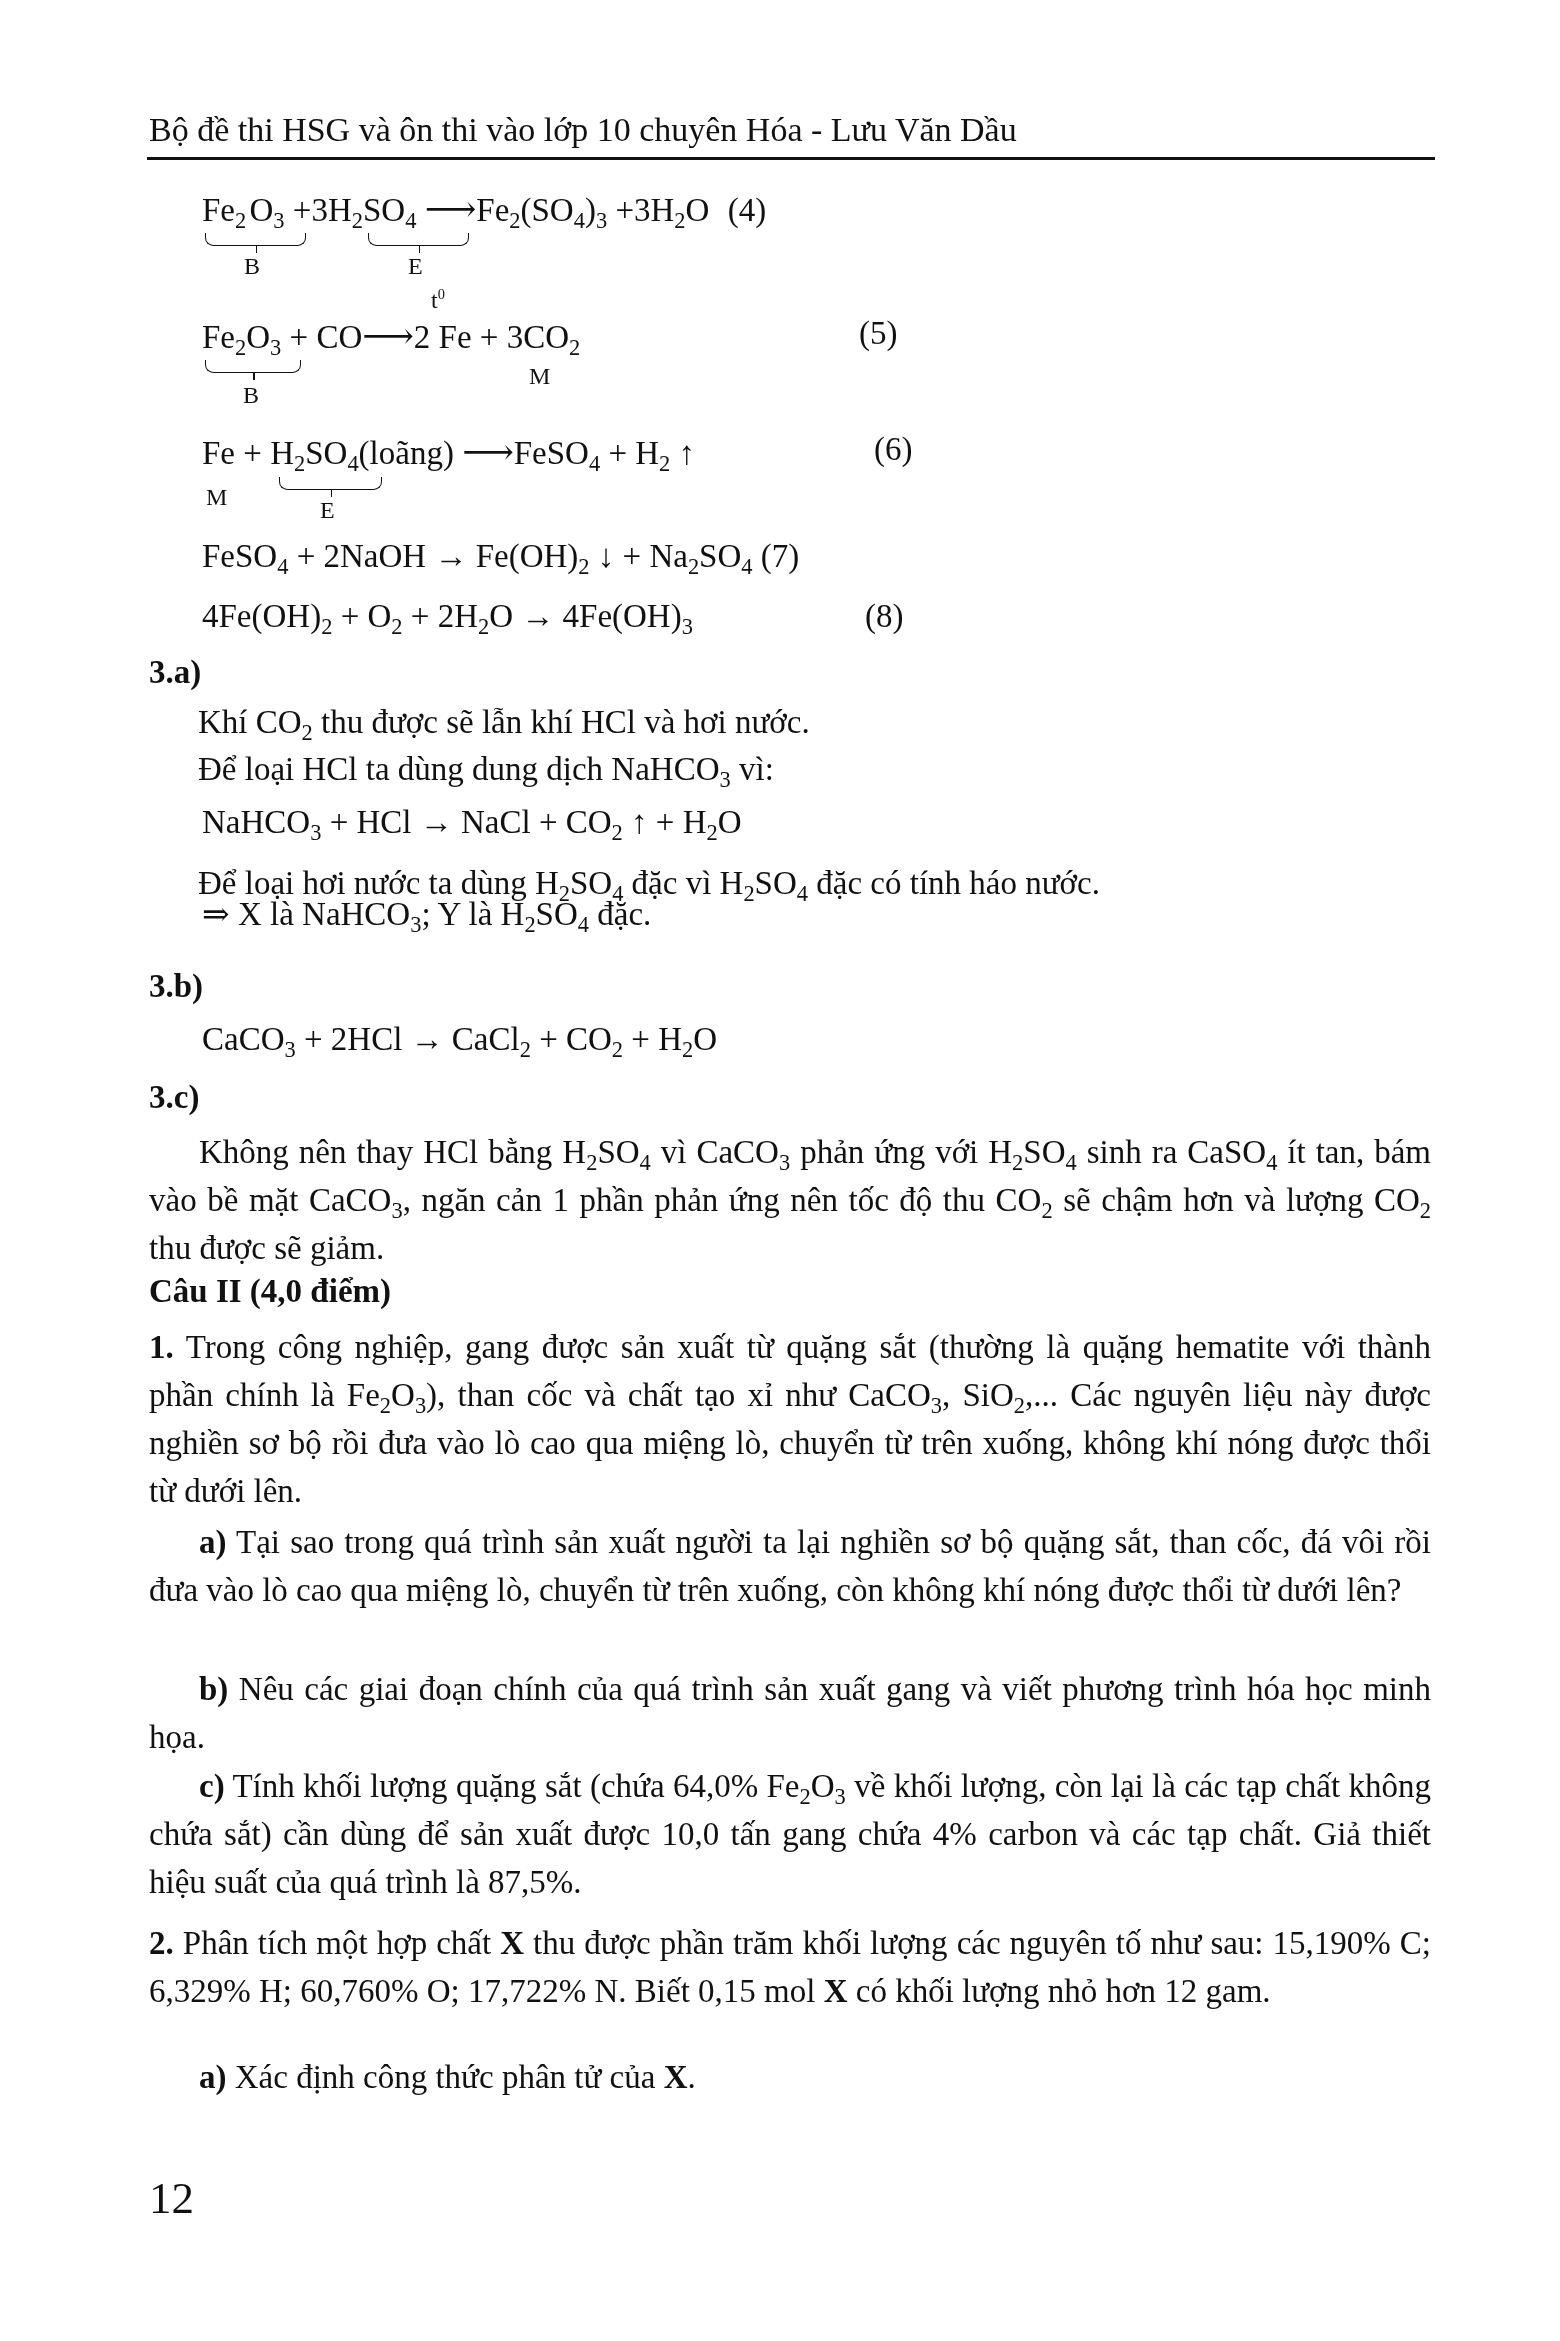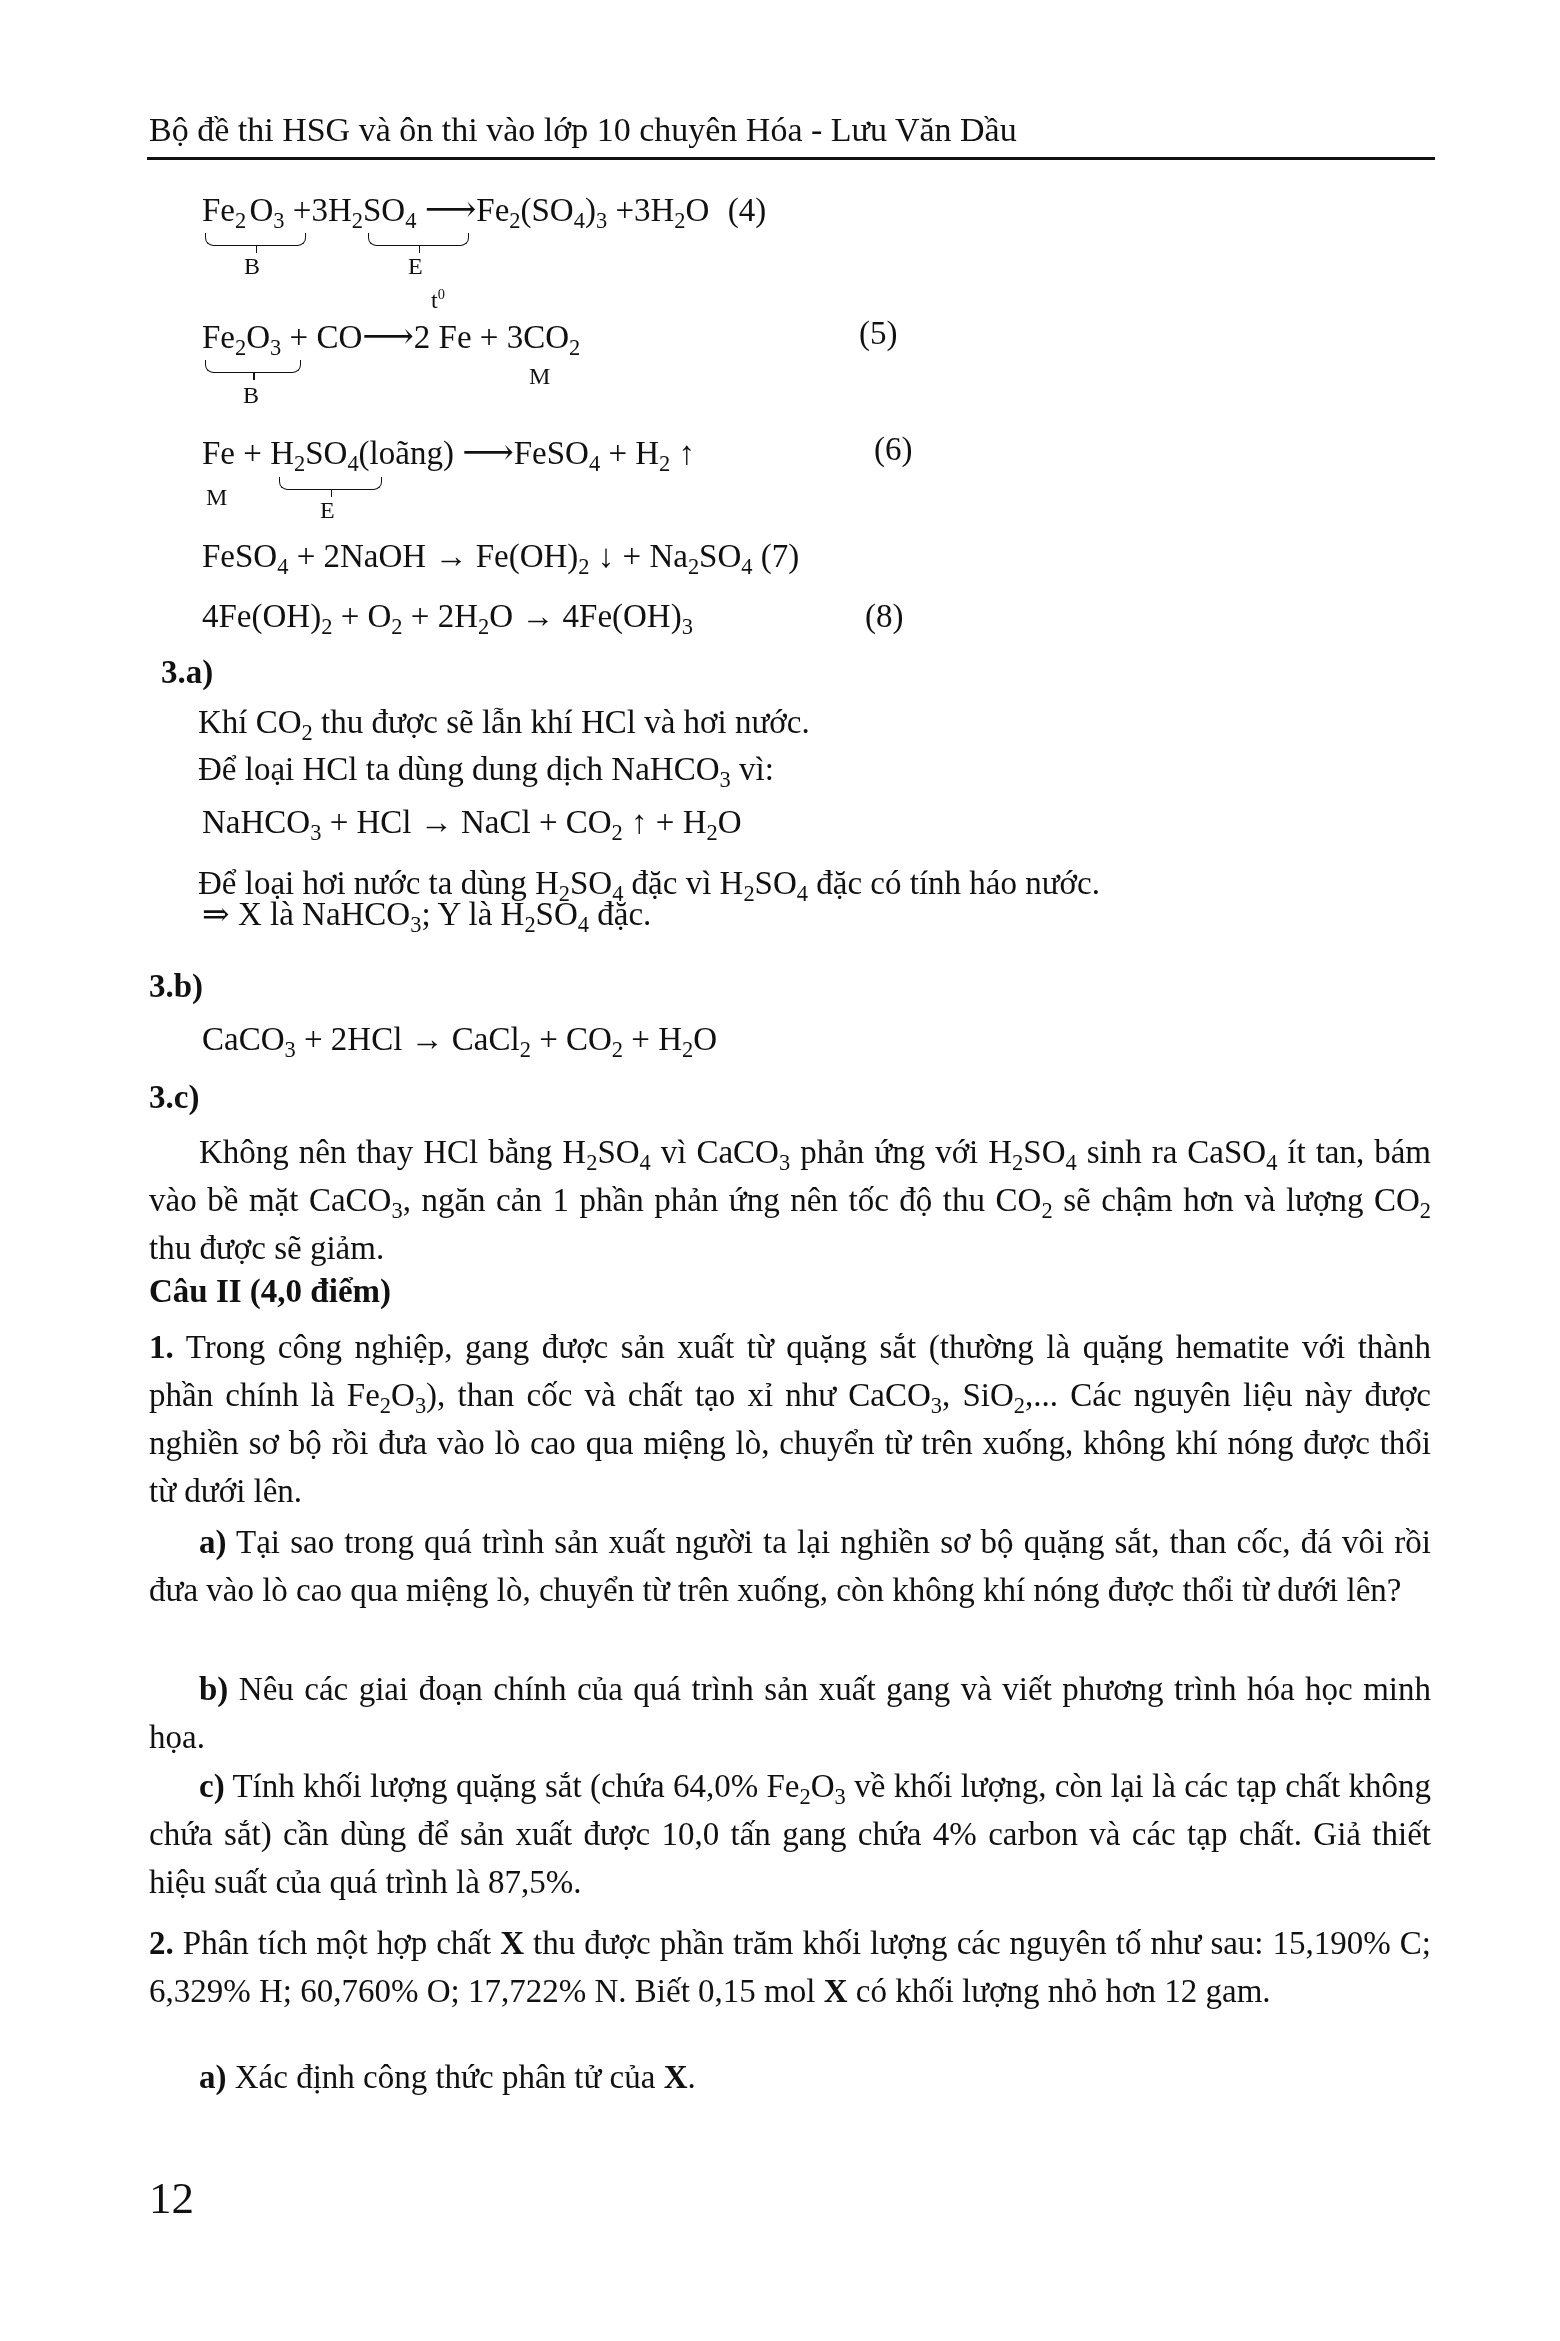--- a/index.html
+++ b/index.html
@@ -58,21 +58,21 @@
 
 <div class="abs eq" style="left:202px;top:538px;font-family:Liberation Serif, serif;">
   <span>FeSO</span><sub>4</sub><span> + 2NaOH → Fe(OH)</span><sub>2</sub><span> ↓ + Na</span><sub>2</sub><span>SO</span><sub>4</sub><span> (7)</span>
 </div>
 
 <div class="abs eq" style="left:202px;top:598px;">
   <span>4Fe(OH)</span><sub>2</sub><span> + O</span><sub>2</sub><span> + 2H</span><sub>2</sub><span>O → 4Fe(OH)</span><sub>3</sub>
 </div>
 <div class="abs eq" style="left:865px;top:598px;">(8)</div>
 
-<div class="abs bold" style="left:149px;top:654px;margin-left:12px;">3.a)</div>
+<div class="abs bold" style="left:149px;top:654px;">3.a)</div>
 <div class="abs" style="left:198px;top:704px;"><span>Khí CO</span><sub>2</sub><span> thu được sẽ lẫn khí HCl và hơi nước.</span></div>
 <div class="abs" style="left:198px;top:751px;"><span>Để loại HCl ta dùng dung dịch NaHCO</span><sub>3</sub><span> vì:</span></div>
 <div class="abs eq" style="left:202px;top:804px;text-align:right;"><span>NaHCO</span><sub>3</sub><span> + HCl → NaCl + CO</span><sub>2</sub><span> ↑ + H</span><sub>2</sub><span>O</span></div>
 <div class="abs" style="left:198px;top:865px;"><span>Để loại hơi nước ta dùng H</span><sub>2</sub><span>SO</span><sub>4</sub><span> đặc vì H</span><sub>2</sub><span>SO</span><sub>4</sub><span> đặc có tính háo nước.</span></div>
 <div class="abs" style="left:202px;top:894px;"><span>⇒  X là NaHCO</span><sub>3</sub><span>; Y là H</span><sub>2</sub><span>SO</span><sub>4</sub><span> đặc.</span></div>
 
 <div class="abs bold" style="left:149px;top:968px;">3.b)</div>
 <div class="abs eq" style="left:202px;top:1021px;"><span>CaCO</span><sub>3</sub><span> + 2HCl → CaCl</span><sub>2</sub><span> + CO</span><sub>2</sub><span> + H</span><sub>2</sub><span>O</span></div>
 
 <div class="abs bold" style="left:149px;top:1079px;">3.c)</div>

